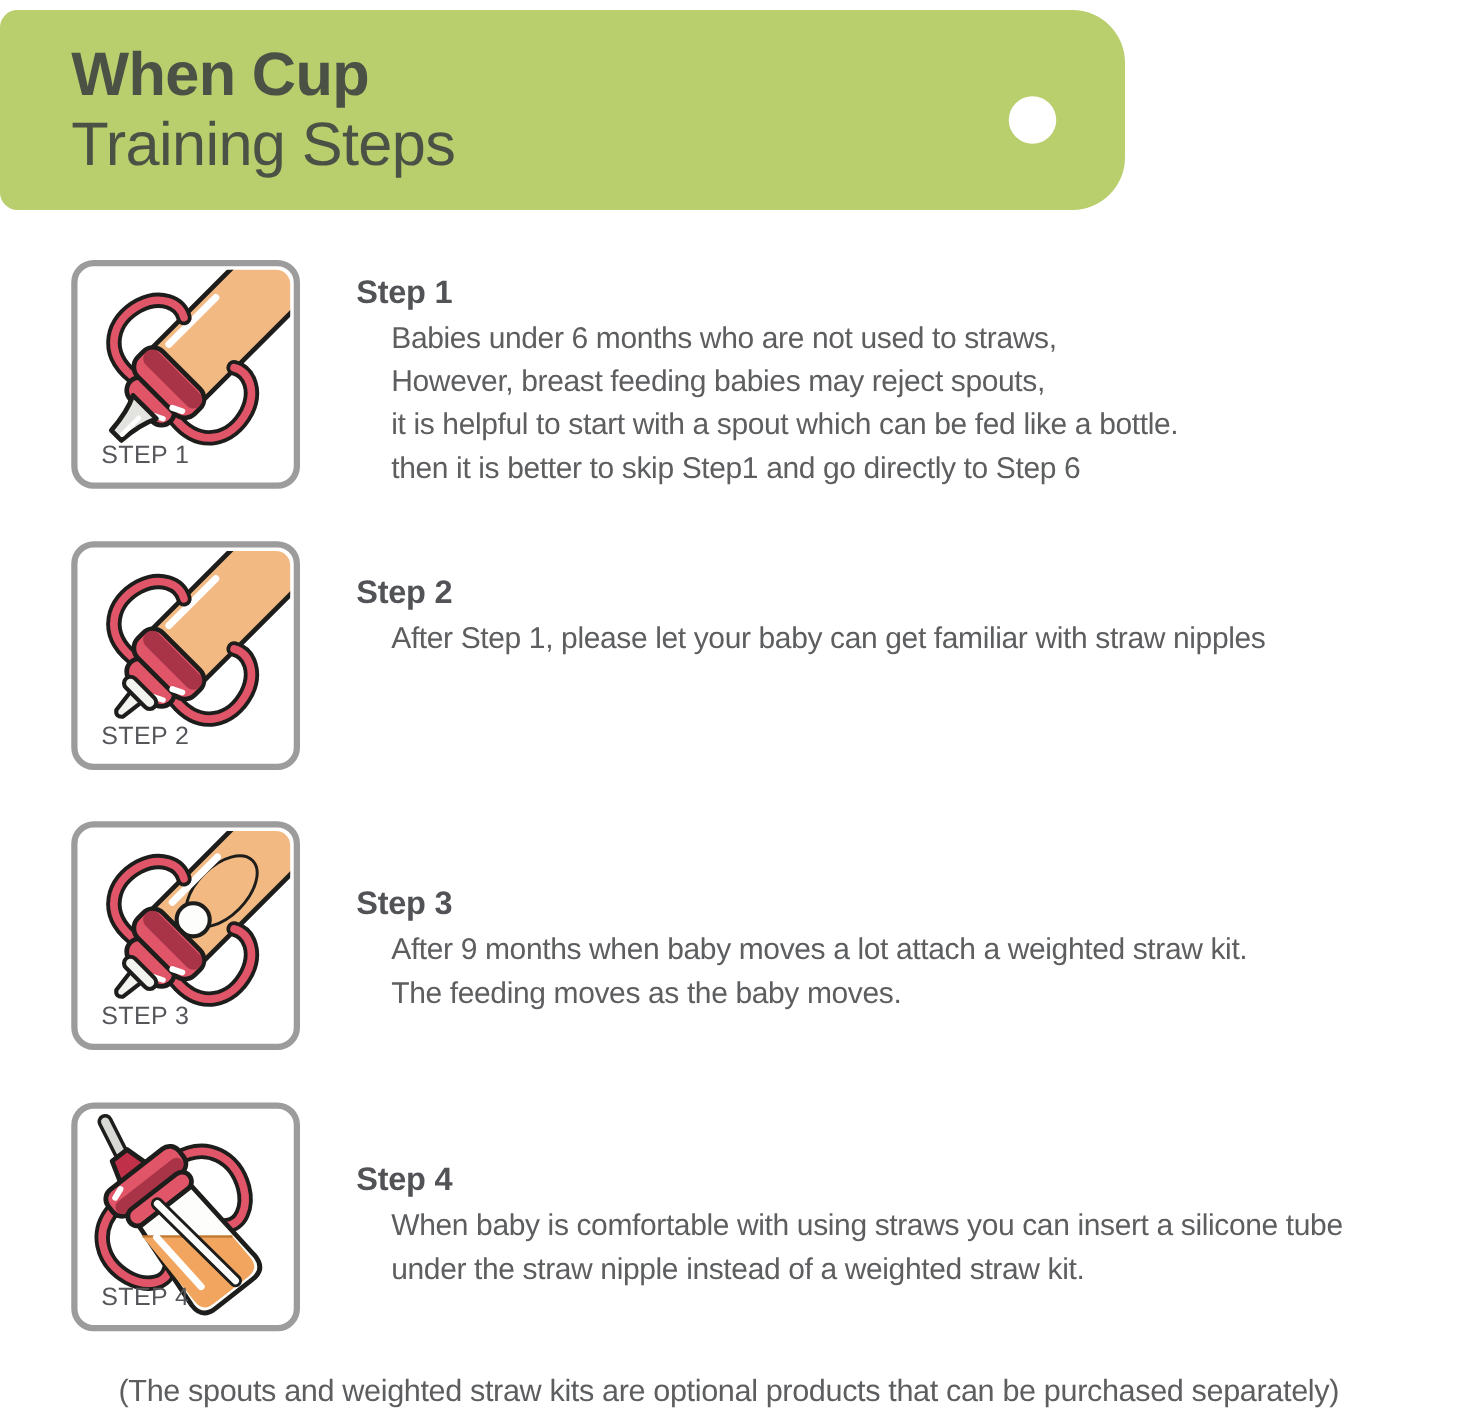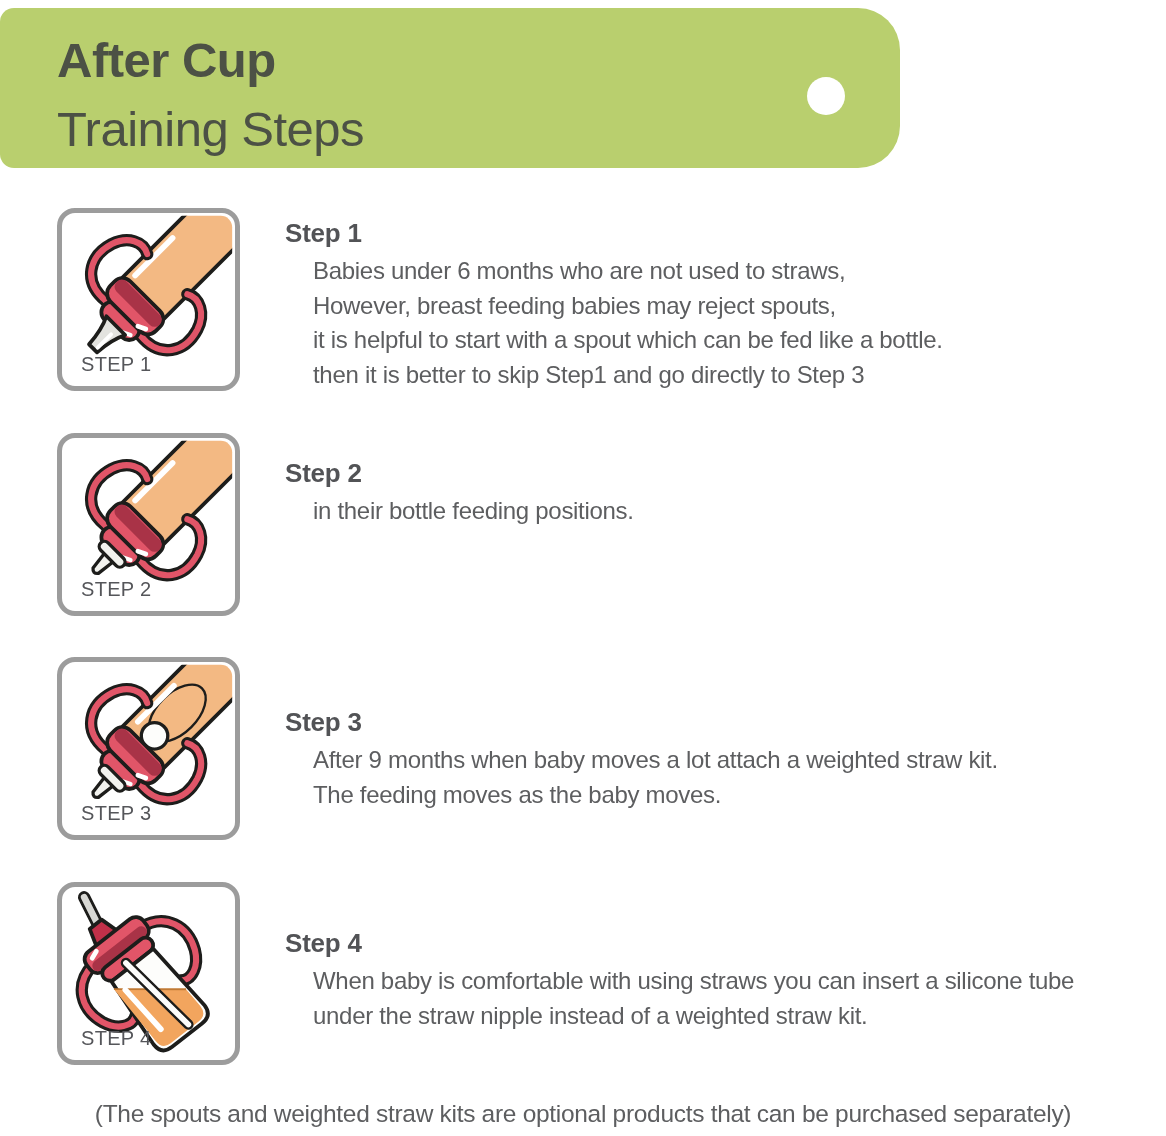--- a/index.html
+++ b/index.html
@@ -5,21 +5,21 @@
   * { margin:0; padding:0; box-sizing:border-box; }
   html,body { background:#ffffff; }
   body { font-family:"Liberation Sans", sans-serif; }
   .page { position:relative; width:1166px; height:1136px; background:#fff; overflow:hidden; }
 
   
   .banner { position:absolute; left:0; top:8px; width:900px; height:160px;
             background:#b9cf6e; border-radius:14px 42px 42px 14px; }
   .banner .t1 { position:absolute; left:57px; top:24px; font-size:49px; font-weight:bold;
                 color:#4c5145; letter-spacing:-0.5px; }
-  .banner .t2 { position:absolute; left:57px; top:93px; font-size:49px; font-weight:normal;
+  .banner .t2 { position:absolute; left:57px; top:80px; font-size:49px; font-weight:normal;
                 color:#4c5145; letter-spacing:-0.5px; }
   .banner .dot { position:absolute; left:807px; top:69px; width:38px; height:38px;
                  background:#ffffff; border-radius:50%; }
 
   
   .row { position:absolute; left:57px; display:flex; align-items:flex-start; }
   .row1 { top:208px; } .row2 { top:433px; } .row3 { top:657px; } .row4 { top:882px; }
   .row1 .text { padding-top:10px; } .row2 .text { padding-top:25px; }
   .row3 .text { padding-top:50px; } .row4 .text { padding-top:46px; }
 
@@ -36,21 +36,21 @@
 
   .footnote { position:absolute; top:1100px; left:0; width:100%; text-align:center;
               font-size:24.5px; color:#5d5e60; letter-spacing:-0.3px; }
 </style>
 </head>
 <body>
 
 <div class="page">
 
   <header class="banner">
-    <div class="t1">After Cup</div>
+    <div class="t1">When Cup</div>
     <div class="t2">Training Steps</div>
     <div class="dot"></div>
   </header>
 
   <section class="row row1">
     <div class="figure">
       <svg class="illus" viewBox="0 0 183 183">
         <defs>
             <clipPath id="clip1">
               <rect x="3" y="3" width="177" height="177" rx="12"></rect>
@@ -74,21 +74,21 @@
           </g>
         </g>
       </svg>
       <div class="badge">STEP 1</div>
     </div>
     <div class="text">
       <div class="heading">Step 1</div>
       <div class="line">Babies under 6 months who are not used to straws,</div>
       <div class="line">However, breast feeding babies may reject spouts,</div>
       <div class="line">it is helpful to start with a spout which can be fed like a bottle.</div>
-      <div class="line">then it is better to skip Step1 and go directly to Step 3</div>
+      <div class="line">then it is better to skip Step1 and go directly to Step 6</div>
     </div>
   </section>
 
   <section class="row row2">
     <div class="figure">
       <svg class="illus" viewBox="0 0 183 183">
         <defs>
             <clipPath id="clip2">
               <rect x="3" y="3" width="177" height="177" rx="12"></rect>
             </clipPath>
@@ -108,21 +108,21 @@
             <path d="M70,48 L78,44" stroke="#fff" stroke-width="4.5" stroke-linecap="round"></path>
             <path d="M81,38 L95,38 L92,14 Q88,9 84,14 Z" fill="#f2f2ee" stroke="#1d1d1b" stroke-width="3.5" stroke-linejoin="round"></path>
             <rect x="71" y="33" width="34" height="11" rx="5.5" fill="#f2f2ee" stroke="#1d1d1b" stroke-width="3.5"></rect>
           </g>
         </g>
       </svg>
       <div class="badge">STEP 2</div>
     </div>
     <div class="text">
       <div class="heading">Step 2</div>
-      <div class="line">in their bottle feeding positions.</div>
+      <div class="line">After Step 1, please let your baby can get familiar with straw nipples</div>
     </div>
   </section>
 
   <section class="row row3">
     <div class="figure">
       <svg class="illus" viewBox="0 0 183 183">
         <defs>
             <clipPath id="clip3">
               <rect x="3" y="3" width="177" height="177" rx="12"></rect>
             </clipPath>

